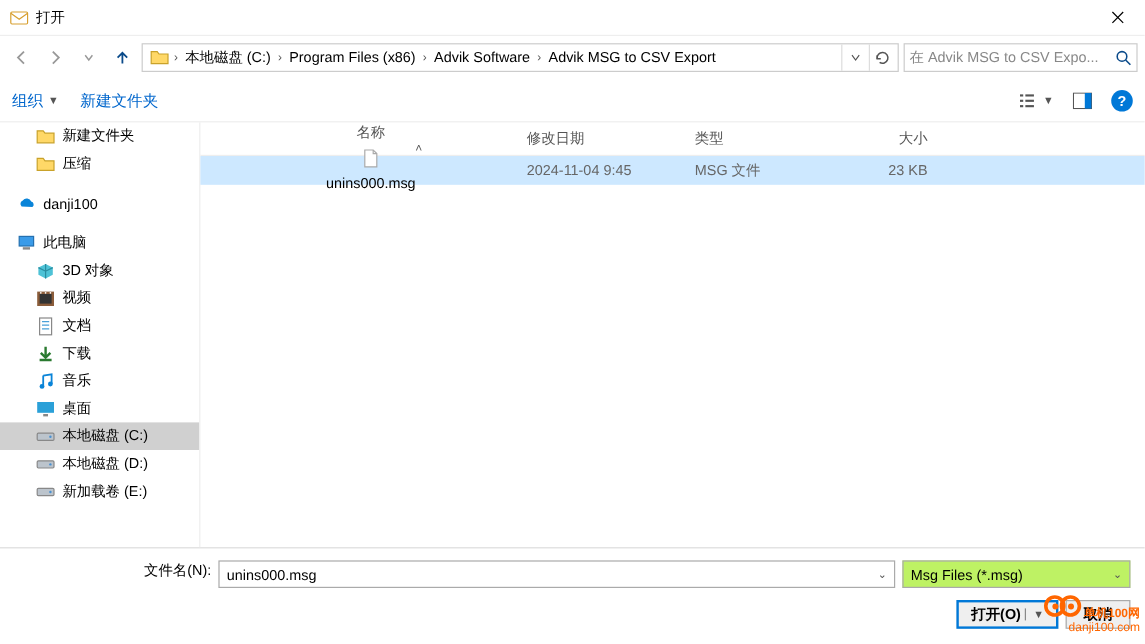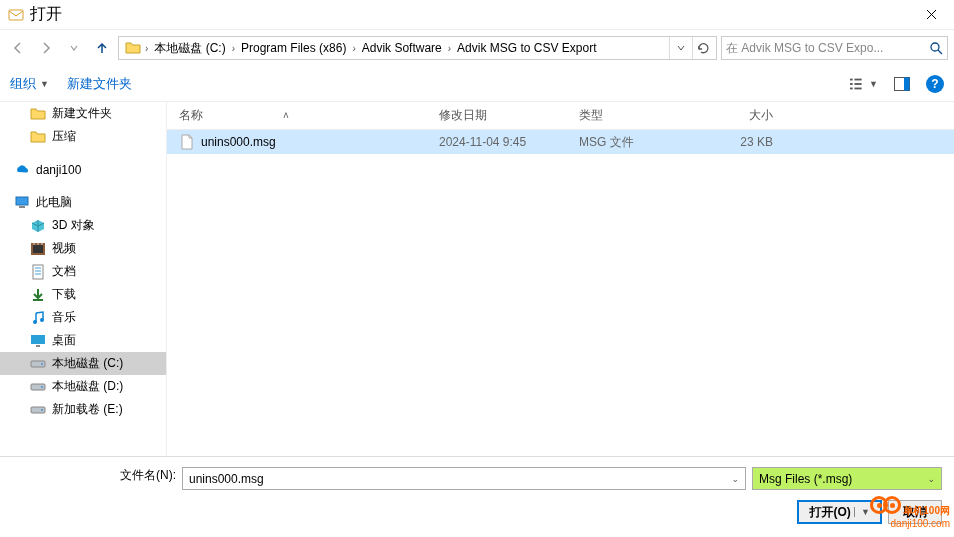--- a/index.html
+++ b/index.html
@@ -1,47 +1,47 @@
 <!DOCTYPE html>
 <html><head>
 <meta charset="utf-8">
 <style>
 * { box-sizing: border-box; margin: 0; padding: 0; font-family: "Microsoft YaHei", "Segoe UI", sans-serif; }
 body { width: 954px; height: 537px; background: #fff; font-size: 12px; color: #000; overflow: hidden; position: relative; }
 .titlebar { height: 30px; display: flex; align-items: center; padding: 0 0 0 8px; border-bottom: 1px solid #eee; }
 .titlebar .title-icon { width: 16px; height: 16px; margin-right: 6px; }
-.titlebar .title-text { font-size: 16px; }
+.titlebar .title-text { font-size: 12px; }
 .titlebar .close { margin-left: auto; width: 45px; height: 30px; display: flex; align-items: center; justify-content: center; font-size: 14px; cursor: pointer; }
 .navbar { height: 36px; display: flex; align-items: center; padding: 0 6px; gap: 4px; }
 .nav-arrow { width: 24px; height: 24px; display: flex; align-items: center; justify-content: center; color: #999; border-radius: 2px; }
 .nav-arrow.active { color: #0a4a8a; }
 .breadcrumb { flex: 1; height: 24px; border: 1px solid #ccc; display: flex; align-items: center; padding: 0 2px; background: #fff; font-size: 12px; }
 .breadcrumb .folder-icon { width: 16px; height: 16px; margin: 0 4px; }
 .crumb { padding: 0 6px; cursor: pointer; color: #000; }
 .crumb-sep { color: #555; font-size: 10px; }
 .breadcrumb .bc-actions { margin-left: auto; display: flex; align-items: center; gap: 1px; }
 .bc-btn { width: 22px; height: 22px; display: flex; align-items: center; justify-content: center; color: #555; border-left: 1px solid #ddd; }
-.searchbox { width: 227px; height: 24px; border: 1px solid #ccc; display: flex; align-items: center; padding: 0 4px; color: #888; font-size: 12px; }
+.searchbox { width: 195px; height: 24px; border: 1px solid #ccc; display: flex; align-items: center; padding: 0 4px; color: #888; font-size: 12px; }
 .searchbox span { flex: 1; overflow: hidden; text-overflow: ellipsis; white-space: nowrap; }
 .searchbox .sicon { width: 14px; height: 14px; margin-left: 4px; color: #0a4a8a; }
 .toolbar { height: 36px; display: flex; align-items: center; padding: 0 10px; gap: 18px; border-bottom: 1px solid #eee; }
 .toolbar .tb-item { color: #0066cc; font-size: 13px; cursor: pointer; display: flex; align-items: center; gap: 4px; }
 .toolbar .tb-right { margin-left: auto; display: flex; align-items: center; gap: 10px; }
 .tb-icon-btn { width: 28px; height: 24px; display: flex; align-items: center; justify-content: center; cursor: pointer; position: relative; }
 .tb-help { width: 18px; height: 18px; border-radius: 50%; background: #0078d7; color: #fff; display: flex; align-items: center; justify-content: center; font-size: 12px; font-weight: bold; }
 .mainarea { display: flex; height: 354px; }
 .sidebar { width: 167px; overflow: hidden; border-right: 1px solid #eee; }
 .tree-item { height: 23px; display: flex; align-items: center; padding-left: 30px; font-size: 12px; cursor: pointer; gap: 6px; white-space: nowrap; }
 .tree-item.l2 { padding-left: 30px; }
 .tree-item.l1 { padding-left: 14px; }
 .tree-item.selected { background: #d0d0d0; }
 .tree-icon { width: 16px; height: 16px; flex-shrink: 0; }
 .filelist { flex: 1; display: flex; flex-direction: column; }
 .fl-header { height: 28px; display: flex; align-items: center; font-size: 12px; color: #555; border-bottom: 1px solid #eee; padding-left: 12px; }
-.fl-col-name { width: 260px; display: flex; align-items: center; }
+.fl-col-name { width: 260px; display: flex; align-items: center; flex-direction: column; }
 .fl-col-date { width: 140px; }
 .fl-col-type { width: 120px; }
 .fl-col-size { width: 80px; text-align: right; padding-right: 6px; }
 .sort-arrow { margin-left: 80px; color: #555; font-size: 10px; }
 .fl-row { height: 24px; display: flex; align-items: center; padding-left: 12px; font-size: 12px; cursor: pointer; }
 .fl-row.selected { background: #cde8ff; }
 .fl-row .fl-col-name { display: flex; align-items: center; gap: 6px; }
 .file-icon { width: 16px; height: 16px; }
 .fl-row .fl-col-date, .fl-row .fl-col-type, .fl-row .fl-col-size { color: #666; }
 .bottom { border-top: 1px solid #ddd; padding: 10px 12px 8px; }

